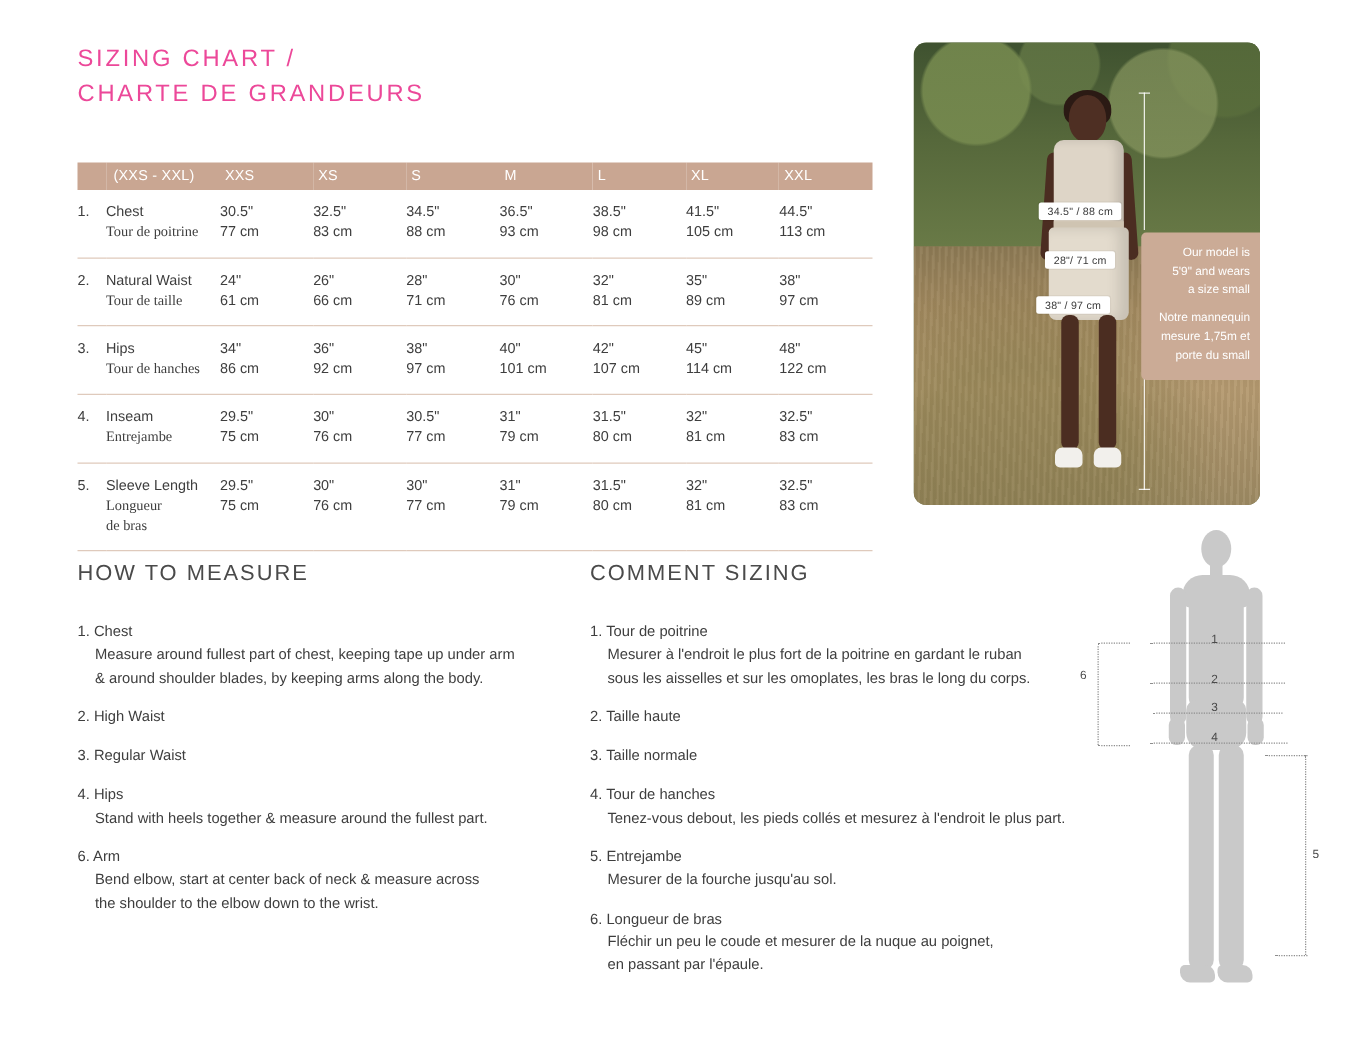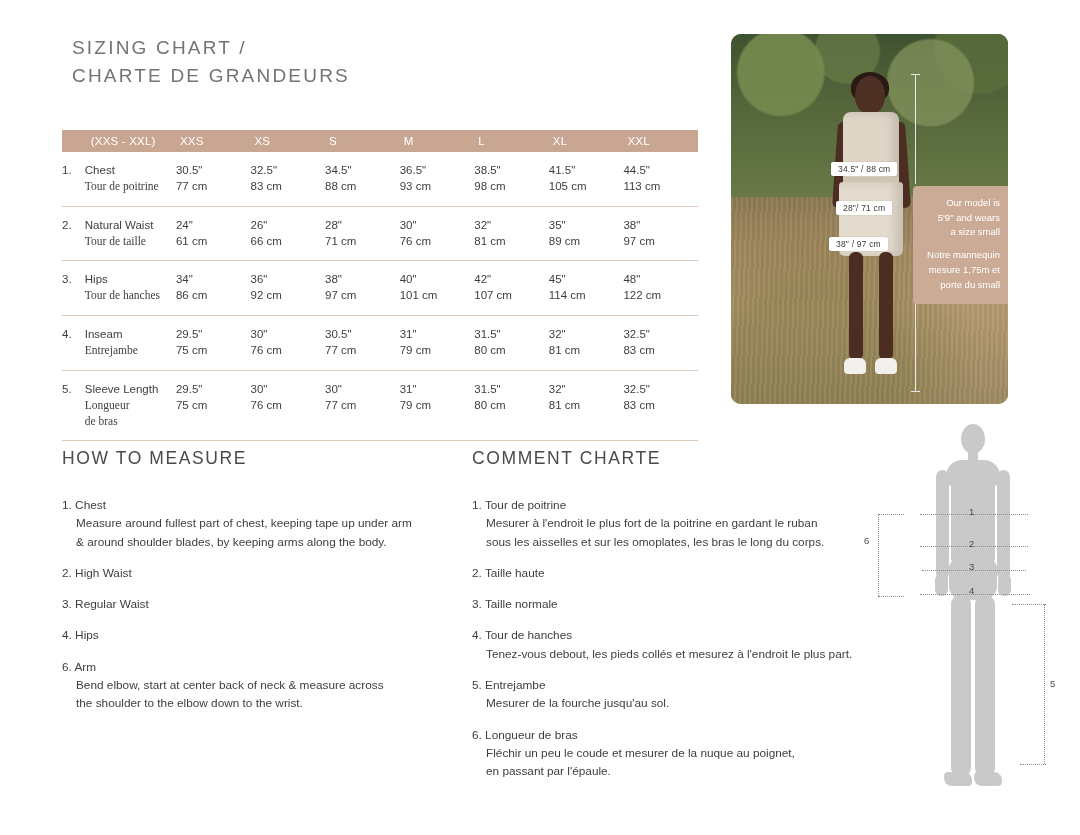--- a/index.html
+++ b/index.html
@@ -12,24 +12,23 @@
     overflow: hidden;
   }
   .page { position: relative; width: 1080px; height: 835px; }
 
   
   .title {
     position: absolute;
     left: 62px; top: 34px;
     font-size: 19px;
     letter-spacing: 2.2px;
-    color: #737373;
+    color: #ec4899;
     line-height: 1.45;
     font-weight: 400;
-    margin-left: 10px;
   }
   .title div { white-space: nowrap; }
 
   
   .table-wrap {
     position: absolute;
     left: 62px; top: 103px;
     width: 636px;
   }
   table.size {
@@ -396,38 +395,41 @@
       </div>
       <div class="fr">
         <div>Notre mannequin</div>
         <div>mesure 1,75m et</div>
         <div>porte du small</div>
       </div>
     </div>
   </div>
 
   <div class="htm-head left">HOW TO MEASURE</div>
-  <div class="htm-head right">COMMENT CHARTE</div>
+  <div class="htm-head right">COMMENT SIZING</div>
 
   <div class="htm-list left">
     <div class="htm-item">
       <div class="t">1. Chest</div>
       <div class="d">
         <div>Measure around fullest part of chest, keeping tape up under arm</div>
         <div>&amp; around shoulder blades, by keeping arms along the body.</div>
       </div>
     </div>
     <div class="htm-item">
       <div class="t">2. High Waist</div>
     </div>
     <div class="htm-item">
       <div class="t">3. Regular Waist</div>
     </div>
     <div class="htm-item">
       <div class="t">4. Hips</div>
+      <div class="d">
+        <div>Stand with heels together &amp; measure around the fullest part.</div>
+      </div>
     </div>
     <div class="htm-item">
       <div class="t">6. Arm</div>
       <div class="d">
         <div>Bend elbow, start at center back of neck &amp; measure across</div>
         <div>the shoulder to the elbow down to the wrist.</div>
       </div>
     </div>
   </div>
 

